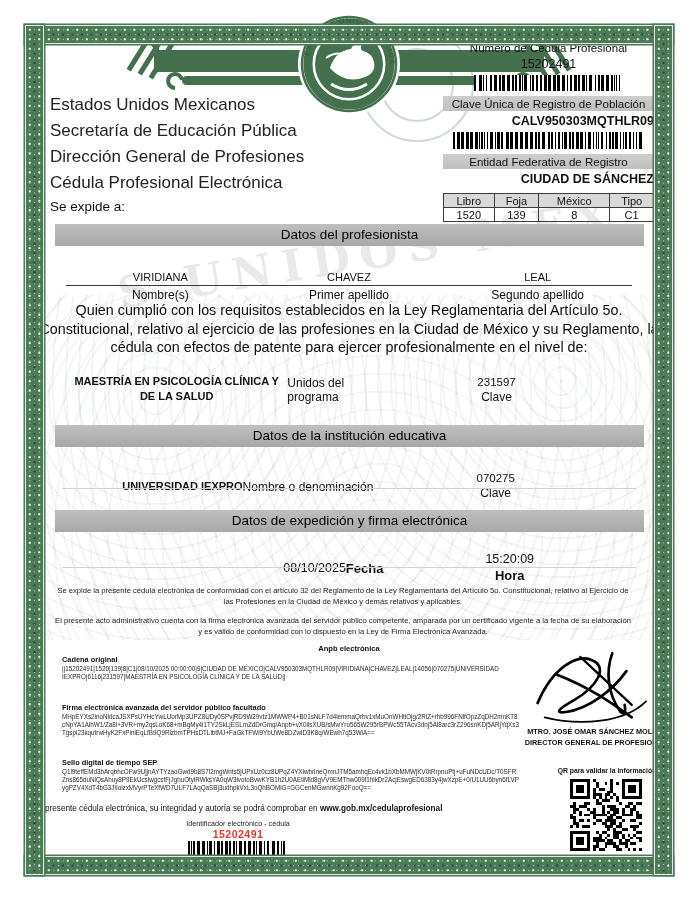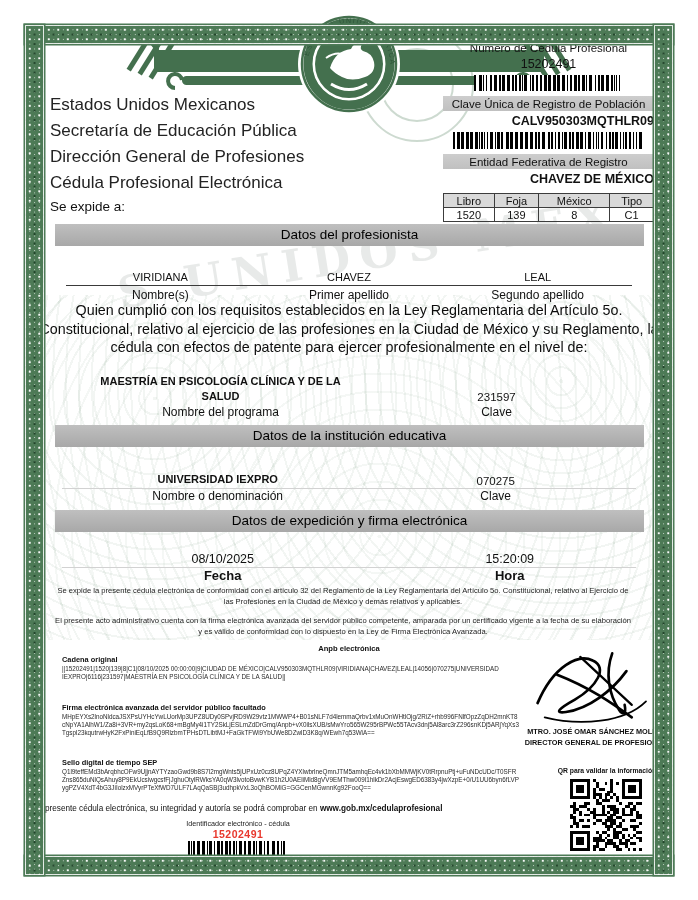--- a/index.html
+++ b/index.html
@@ -48,21 +48,21 @@
     background:linear-gradient(#bfbfbf,#a8a8a8);text-align:center;font-size:13.5px;color:#000;}
   
   .fieldrow{position:absolute;z-index:1;}
   .u-row{display:flex;border-bottom:1.5px solid #3a3a3a;padding-bottom:2px;}
   .u-cell{flex:1;text-align:center;font-weight:400;font-size:11px;}
   .l-row{display:flex;padding-top:2px;}
   .l-cell{flex:1;text-align:center;font-size:12px;}
   .statement{position:absolute;left:38px;right:38px;top:301px;z-index:1;text-align:center;
     font-size:14.3px;line-height:18.6px;color:#0c0c0c;}
   .prow{display:flex;}
-  .pcol-l{flex:0 0 56%;display:flex;flex-direction:column;align-items:center;justify-content:flex-end;}
+  .pcol-l{flex:0 0 56%;display:flex;flex-direction:row;align-items:center;justify-content:flex-end;}
   .pcol-r{flex:1;display:flex;flex-direction:column;align-items:center;justify-content:flex-end;}
   .pv{font-weight:700;font-size:11px;max-width:255px;text-align:center;line-height:1.32;}
   .pl{font-size:12px;margin-top:2px;}
   .ckv{font-size:11.5px;}
   .thinline{position:absolute;left:62px;right:62px;border-top:1px solid #d2d2d2;z-index:1;}
   .dval{font-size:12.5px;}
   .dlab{font-size:13px;margin-top:2px;font-weight:bold;}
   .fine{position:absolute;left:55px;right:67px;z-index:1;text-align:center;font-size:7.6px;line-height:1.4;color:#222;}
   .firmatitle{position:absolute;left:55px;right:55px;top:644px;z-index:1;text-align:center;font-size:7.6px;font-weight:700;}
   .tinyblock{position:absolute;left:62px;z-index:1;}
@@ -319,21 +319,21 @@
         <i style="display:block;height:100%;flex:0 0 2px"></i>
         <i style="display:block;height:100%;background:#000;flex:0 0 2px"></i>
         <i style="display:block;height:100%;flex:0 0 2px"></i>
         <i style="display:block;height:100%;background:#000;flex:0 0 1px"></i>
         <i style="display:block;height:100%;flex:0 0 2px"></i>
         <i style="display:block;height:100%;background:#000;flex:0 0 1px"></i>
         <i style="display:block;height:100%;flex:0 0 2px"></i>
         <i style="display:block;height:100%;background:#000;flex:0 0 3px"></i>
       </div>
     <div class="gbar">Entidad Federativa de Registro</div>
-    <div class="bval">CHAVEZ DE MÉXICO</div>
+    <div class="bval">CIUDAD DE SÁNCHEZ</div>
     <table class="regtable">
       <tbody>
           <tr>
         <th>Libro</th>
         <th>Foja</th>
         <th>México</th>
         <th>Tipo</th>
       </tr>
       <tr>
         <td>1520</td>
@@ -360,21 +360,21 @@
       <div class="l-cell">Primer apellido</div>
       <div class="l-cell">Segundo apellido</div>
     </div>
   </div>
 
   <div class="statement">Quien cumplió con los requisitos establecidos en la Ley Reglamentaria del Artículo 5o. Constitucional, relativo al ejercicio de las profesiones en la Ciudad de México y su Reglamento, la cédula con efectos de patente para ejercer profesionalmente en el nivel de:</div>
 
   <div class="fieldrow prow" style="left:66px;right:80px;top:374px;">
     <div class="pcol-l">
       <div class="pv">MAESTRÍA EN PSICOLOGÍA CLÍNICA Y DE LA SALUD</div>
-      <div class="pl">Nombre del programa</div>
+      <div class="pl">Unidos del programa</div>
     </div>
     <div class="pcol-r">
       <div class="ckv">231597</div>
       <div class="pl">Clave</div>
     </div>
   </div>
 
   <div class="section-bar" style="top:425px;">Datos de la institución educativa</div>
 
   <div class="fieldrow prow" style="left:62px;right:80px;top:472px;">

